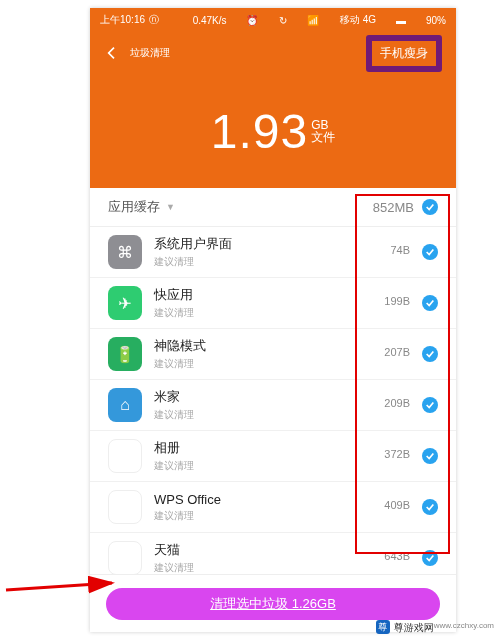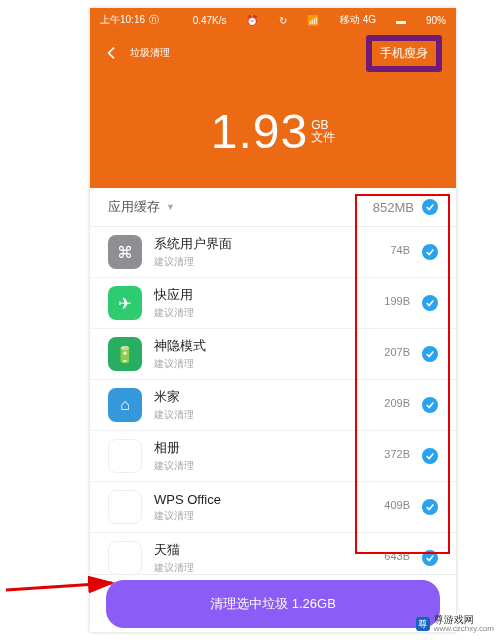--- a/index.html
+++ b/index.html
@@ -39,29 +39,29 @@
   .row-main { flex: 1; min-width: 0; }
   .row-title { font-size: 13px; color: #222; }
   .row-sub { font-size: 10px; color: #aaa; margin-top: 2px; }
   .row-right { display: flex; gap: 12px; }
   .row-size { font-size: 11px; color: #888; }
 
   .check { width: 16px; height: 16px; border-radius: 50%; background: #29a3ef; display: flex; align-items: center; justify-content: center; }
   .check svg { width: 10px; height: 10px; display: block; }
 
   .bottom-bar { position: absolute; bottom: 0; left: 0; right: 0; height: 58px; background: #fff; display: flex; align-items: center; justify-content: center; padding: 0 16px; border-top:1px solid #eee;}
-  .clean-btn { width: 100%; height: 48px; background: #8b5cf6; color: #fff; border-radius: 18px; display: flex; align-items: center; justify-content: center; font-size: 13px; }
+  .clean-btn { width: 100%; height: 32px; background: #d946ef; color: #fff; border-radius: 18px; display: flex; align-items: center; justify-content: center; font-size: 13px; text-decoration: underline; }
 
   
   .highlight-box { position: absolute; border: 2px solid #e20000; pointer-events: none; }
   .arrow { position: absolute; pointer-events: none; }
 
   .watermark { position: absolute; right: 6px; bottom: 6px; display:flex; align-items:center; gap:4px; font-size:10px; color:#333; }
   .watermark .wm-logo { width:14px; height:14px; background:#1565c0; border-radius:3px; display:flex; align-items:center; justify-content:center; color:#fff; font-size:9px;}
-  .watermark .wm-text { display:flex; flex-direction:column; line-height:1.1; }
+  .watermark .wm-text { display:flex; flex-direction:row; line-height:1.1; }
   .watermark .wm-url { font-size:8px; color:#888; }
 </style>
 </head>
 <body>
 
 <div class="frame">
   <div class="phone">
 
     <div class="statusbar">
       <div class="left">

